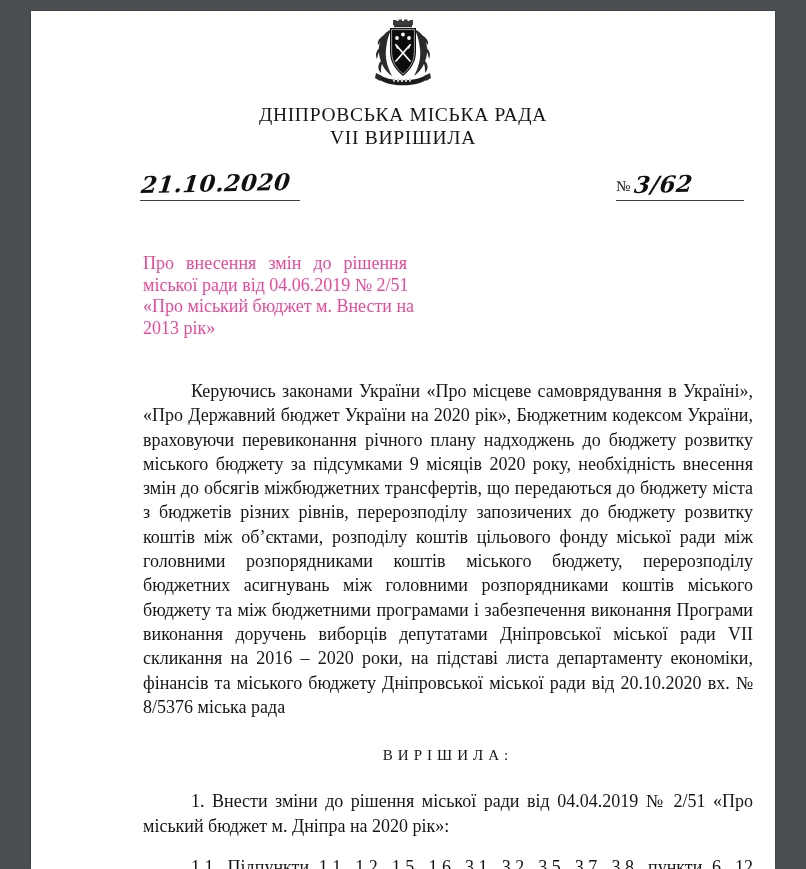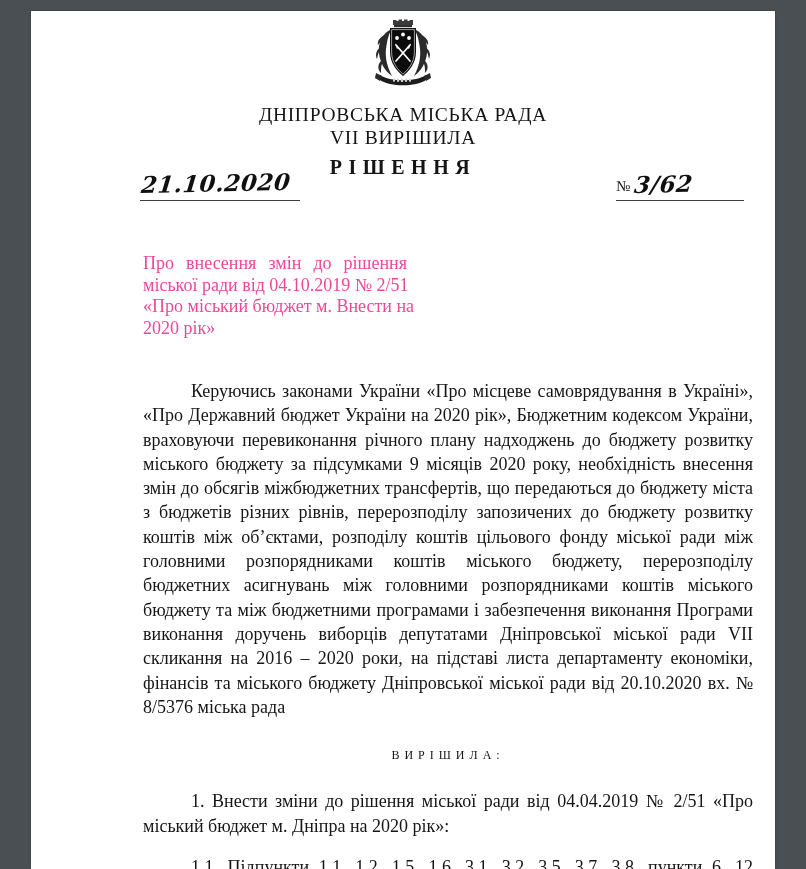--- a/index.html
+++ b/index.html
@@ -166,21 +166,21 @@
     color: #151515;
   }
   .para {
     text-align: justify;
     text-indent: 48px;
     margin: 0;
   }
 
   .resolve-word {
     text-align: center;
-    font-size: 12px;
+    font-size: 15px;
     letter-spacing: 5px;
     margin: 24px 0 0 0;
     color: #151515;
   }
   .gap-a { height: 22px; }
   .gap-b { height: 17px; }
 </style>
 </head>
 <body>
 
@@ -246,44 +246,43 @@
                 <rect x="37" y="59.6" width="2" height="3"></rect>
               </g>
             </g>
           </svg>
         </span>
       </div>
 
       <div class="doc-header">
         <div class="org-line-1">ДНІПРОВСЬКА МІСЬКА РАДА</div>
         <div class="org-line-2">VII ВИРІШИЛА</div>
-        <div class="doc-kind">РІШЕННЯ</div>
       </div>
 
       <div class="reg-row">
         <div class="reg-date-box">
           <span class="hand">21.10.2020</span>
           <div class="reg-rule"></div>
         </div>
         <div class="reg-num-box">
           <div class="reg-numline">
             <span class="num-sign">№</span>
             <span class="num-hand-wrap">
               <span class="hand">3/62</span>
             </span>
           </div>
           <div class="reg-rule"></div>
         </div>
       </div>
 
       <div class="subject-block">
         <span class="sl jst">Про внесення змін до рішення</span>
-        <span class="sl">міської ради  від 04.10.2019 № 2/51</span>
+        <span class="sl">міської ради  від 04.06.2019 № 2/51</span>
         <span class="sl">«Про міський бюджет м. Внести на</span>
-        <span class="sl">2020 рік»</span>
+        <span class="sl">2013 рік»</span>
       </div>
 
       <div class="body-block">
         <p class="para">Керуючись законами України «Про місцеве самоврядування в Україні», «Про Державний бюджет України на 2020 рік», Бюджетним кодексом України, враховуючи перевиконання річного плану надходжень до бюджету розвитку міського бюджету за підсумками 9 місяців 2020 року, необхідність внесення змін до обсягів міжбюджетних трансфертів, що передаються до бюджету міста з бюджетів різних рівнів, перерозподілу запозичених до бюджету розвитку коштів між об’єктами, розподілу коштів цільового фонду міської ради між головними розпорядниками коштів міського бюджету, перерозподілу бюджетних асигнувань між головними розпорядниками коштів міського бюджету та між бюджетними програмами і забезпечення виконання Програми виконання доручень виборців депутатами Дніпровської міської ради VII скликання на 2016 – 2020 роки, на підставі листа департаменту економіки, фінансів та міського бюджету Дніпровської міської ради від 20.10.2020 вх. № 8/5376 міська рада</p>
         <p class="resolve-word">ВИРІШИЛА:</p>
         <div class="gap-a"></div>
         <p class="para">1. Внести зміни до рішення міської ради від 04.04.2019 № 2/51 «Про міський бюджет м. Дніпра на 2020 рік»:</p>
         <div class="gap-b"></div>
         <p class="para">1.1. Підпункти 1.1, 1.2, 1.5, 1.6, 3.1, 3.2, 3.5, 3.7, 3.8, пункти 6, 12 викласти у новій редакції:</p>
 

